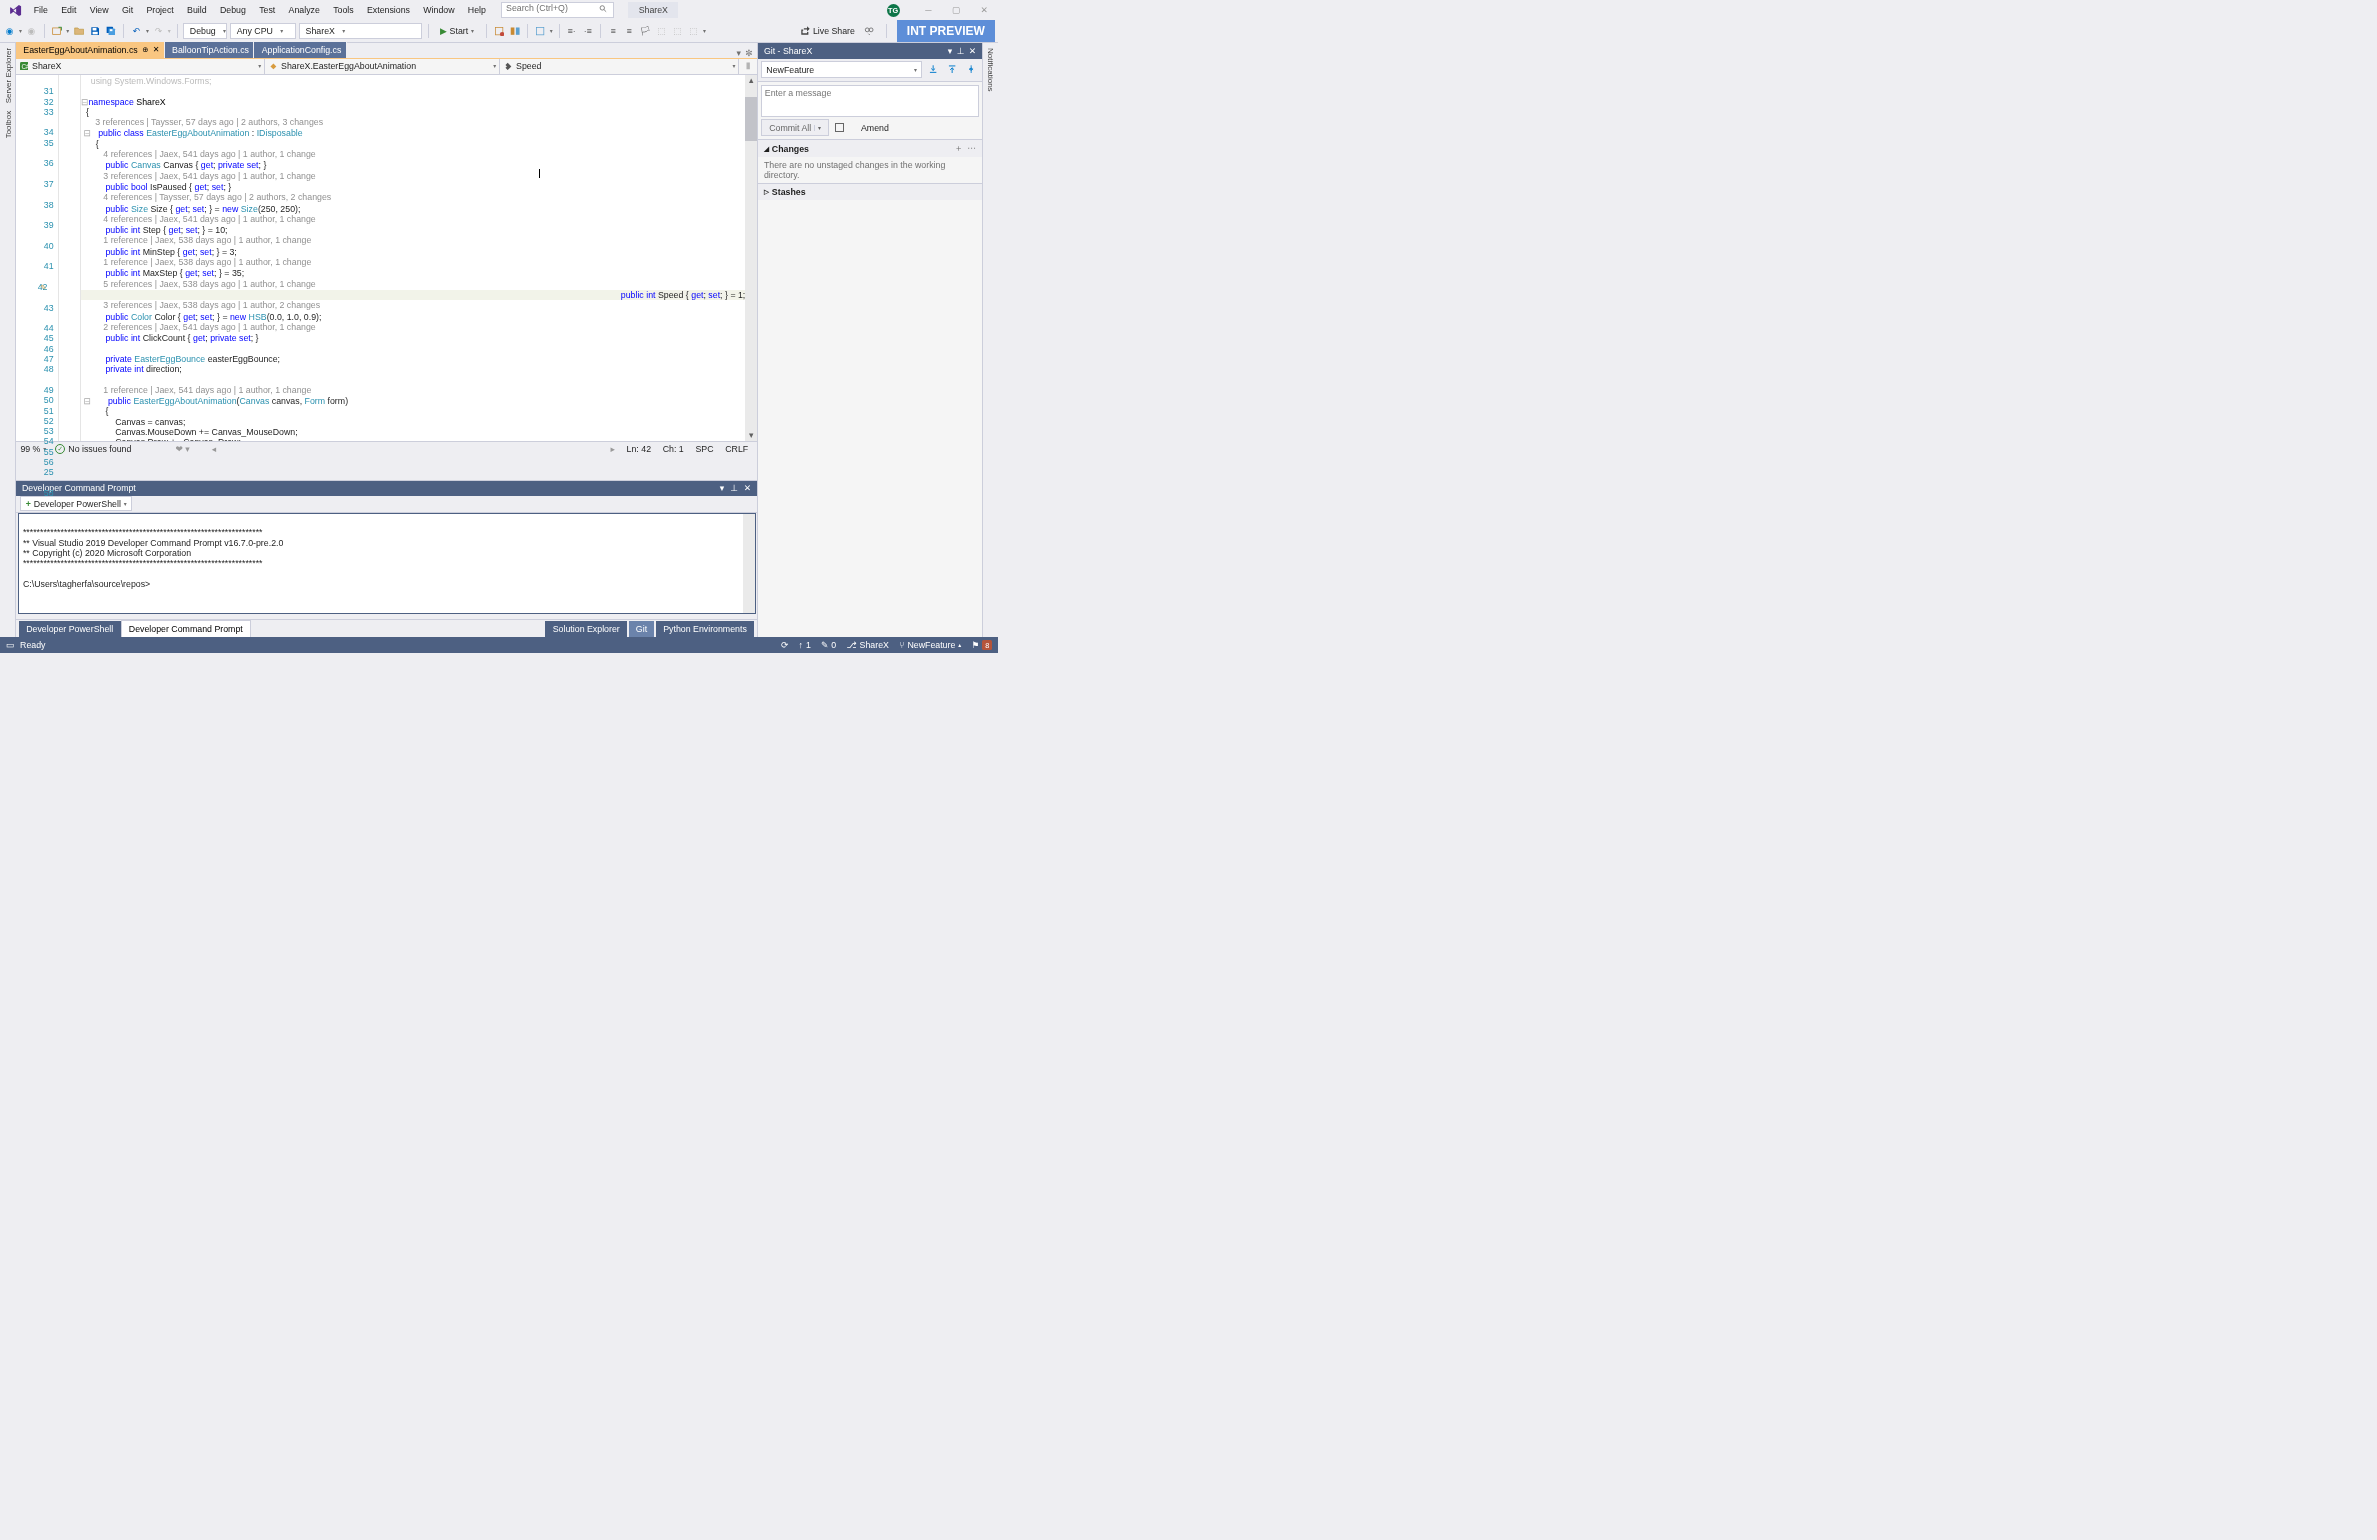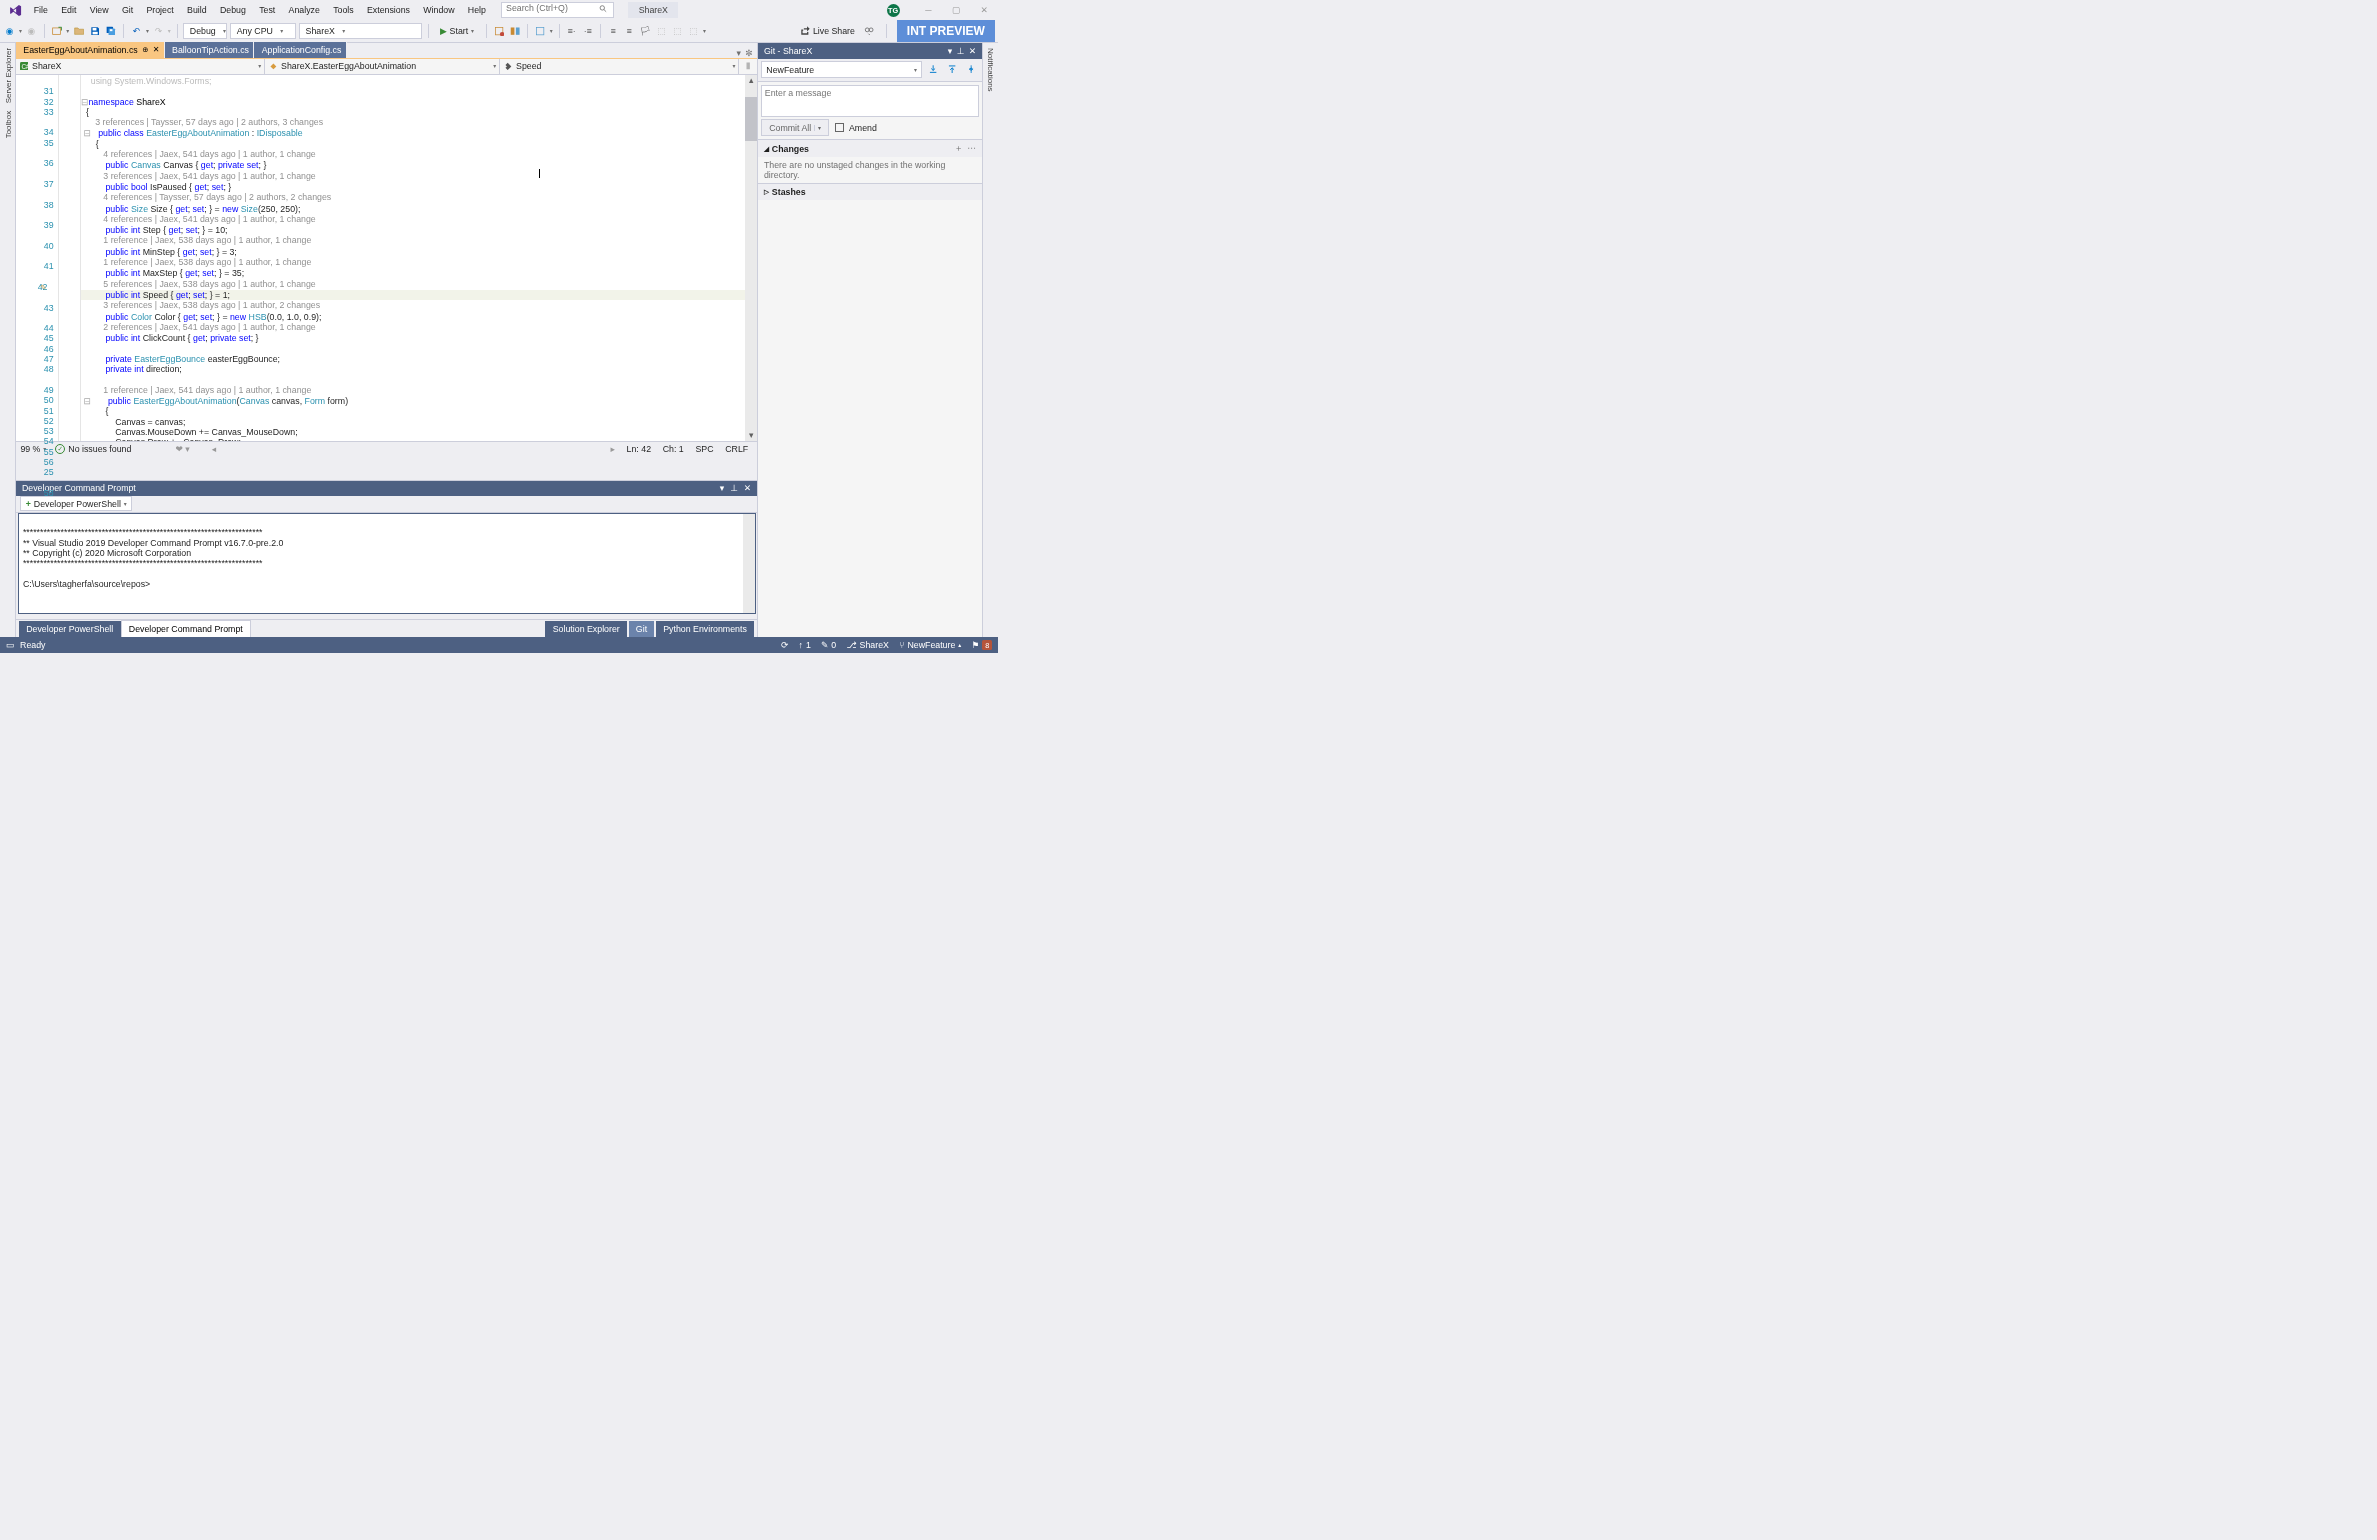--- a/index.html
+++ b/index.html
@@ -61,21 +61,21 @@
 .nav-dd .chev { margin-left: auto; color: #717171; font-size: 5.9px; }
 .nav-icon { width: 10.3px; height: 10.3px; display:inline-flex; align-items:center; justify-content:center;}
 .split-icon { width: 17.6px; display:flex; align-items:center; justify-content:center; color:#717171;}
 
 
 .editor-wrap { flex: 1; display: flex; min-height: 0; position: relative; }
 .gutter { width: 43px; background: #fff; border-right: 0.7px solid #e5e5e5; text-align: right; padding-right: 4.4px; color: #2b91af; font-family: Consolas, monospace; font-size: 9.5px; line-height: 10.3px; padding-top: 1.5px; user-select: none; }
 .glyph-margin { width: 22px; background:#fff; border-right:0.7px solid #e5e5e5; }
 .code-area { flex: 1; background: #fff; font-family: Consolas, monospace; font-size: 9.5px; line-height: 10.3px; overflow: hidden; padding-top: 1.5px; position: relative; }
 .line { white-space: pre; }
-.line.hl { background: #f2f3e9; }
+.line.hl { background: #f2f3e9; text-align: right; }
 .codelens { font-family: 'Segoe UI', sans-serif; font-size: 7.3px; color: #919191; white-space: pre; line-height: 10.3px; }
 .kw { color: #0000ff; }
 .type { color: #2b91af; }
 .ident { color: #000; }
 .line-num { height: 10.3px; }
 .line-num.codelens-row { height:10.3px; }
 .scroll-v { width: 11.7px; background: #eaeaea; position: relative; }
 .scroll-thumb { background: #c2c3c9; width: 11.7px; position: absolute; height: 44px; top: 22px;}
 .scroll-arrow { position: absolute; width: 11.7px; height: 11.7px; display:flex; align-items:center; justify-content:center; color:#606060; background:#eaeaea;}
 
@@ -106,21 +106,21 @@
 .git-panel { width: 225px; background: #f5f5f5; border-left: 0.7px solid #cccedb; display:flex; flex-direction:column;}
 .git-title { height: 16px; background: #4d6082; color:#fff; display:flex; align-items:center; padding:0 5.9px;}
 .git-title-right {margin-left:auto; display:flex; gap:4.4px;}
 .git-row { padding: 2.9px; border-bottom: 0.7px solid #cccedb; background:#eeeef2; display:flex; gap:2.9px;}
 .branch-dd { flex:1; border:0.7px solid #cccedb; background:#fff; padding: 2.2px 4.4px; display:flex; align-items:center;}
 .branch-dd .chev{margin-left:auto; font-size:5.9px; color:#717171;}
 .git-icon-btn { width:16px; height:16px; display:flex; align-items:center; justify-content:center; color:#007acc; border:0.7px solid transparent;}
 .commit-msg { width: calc(100% - 5.9px); margin:2.9px; min-height: 32px; border:0.7px solid #cccedb; background:#fff; padding:2.9px; color:#717171; resize:none;}
 .commit-btn-row { display:flex; gap:5.9px; padding: 0 2.9px 2.9px 2.9px; align-items:center;}
 .commit-btn { border:0.7px solid #cccedb; background:#eeeef2; padding:2.2px 7.3px; display:flex; align-items:center; gap:2.9px; color:#666;}
-.amend { display:flex; align-items:center; gap:5px;}
+.amend { display:flex; align-items:center; gap:17px;}
 .amend-box { width:8.8px; height:8.8px; border:0.7px solid #666;}
 .git-section { padding: 2.9px 5.9px; display:flex; align-items:center; color:#1e1e1e; font-weight:600; border-top:0.7px solid #cccedb; background:#eeeef2;}
 .git-section .tri { margin-right:2.9px; font-size:6.6px;}
 .git-section-right{margin-left:auto; display:flex; gap:4.4px; color:#717171; font-weight:normal;}
 .git-body-text { padding: 2.9px 5.9px; color:#717171;}
 
 
 .statusbar { height: 16px; background: #4d6082; color:#fff; display:flex; align-items:center; padding: 0 5.9px; font-size:8px;}
 .sb-left { display:flex; align-items:center; gap:5.9px;}
 .sb-right { margin-left:auto; display:flex; align-items:center; gap:10.3px;}

